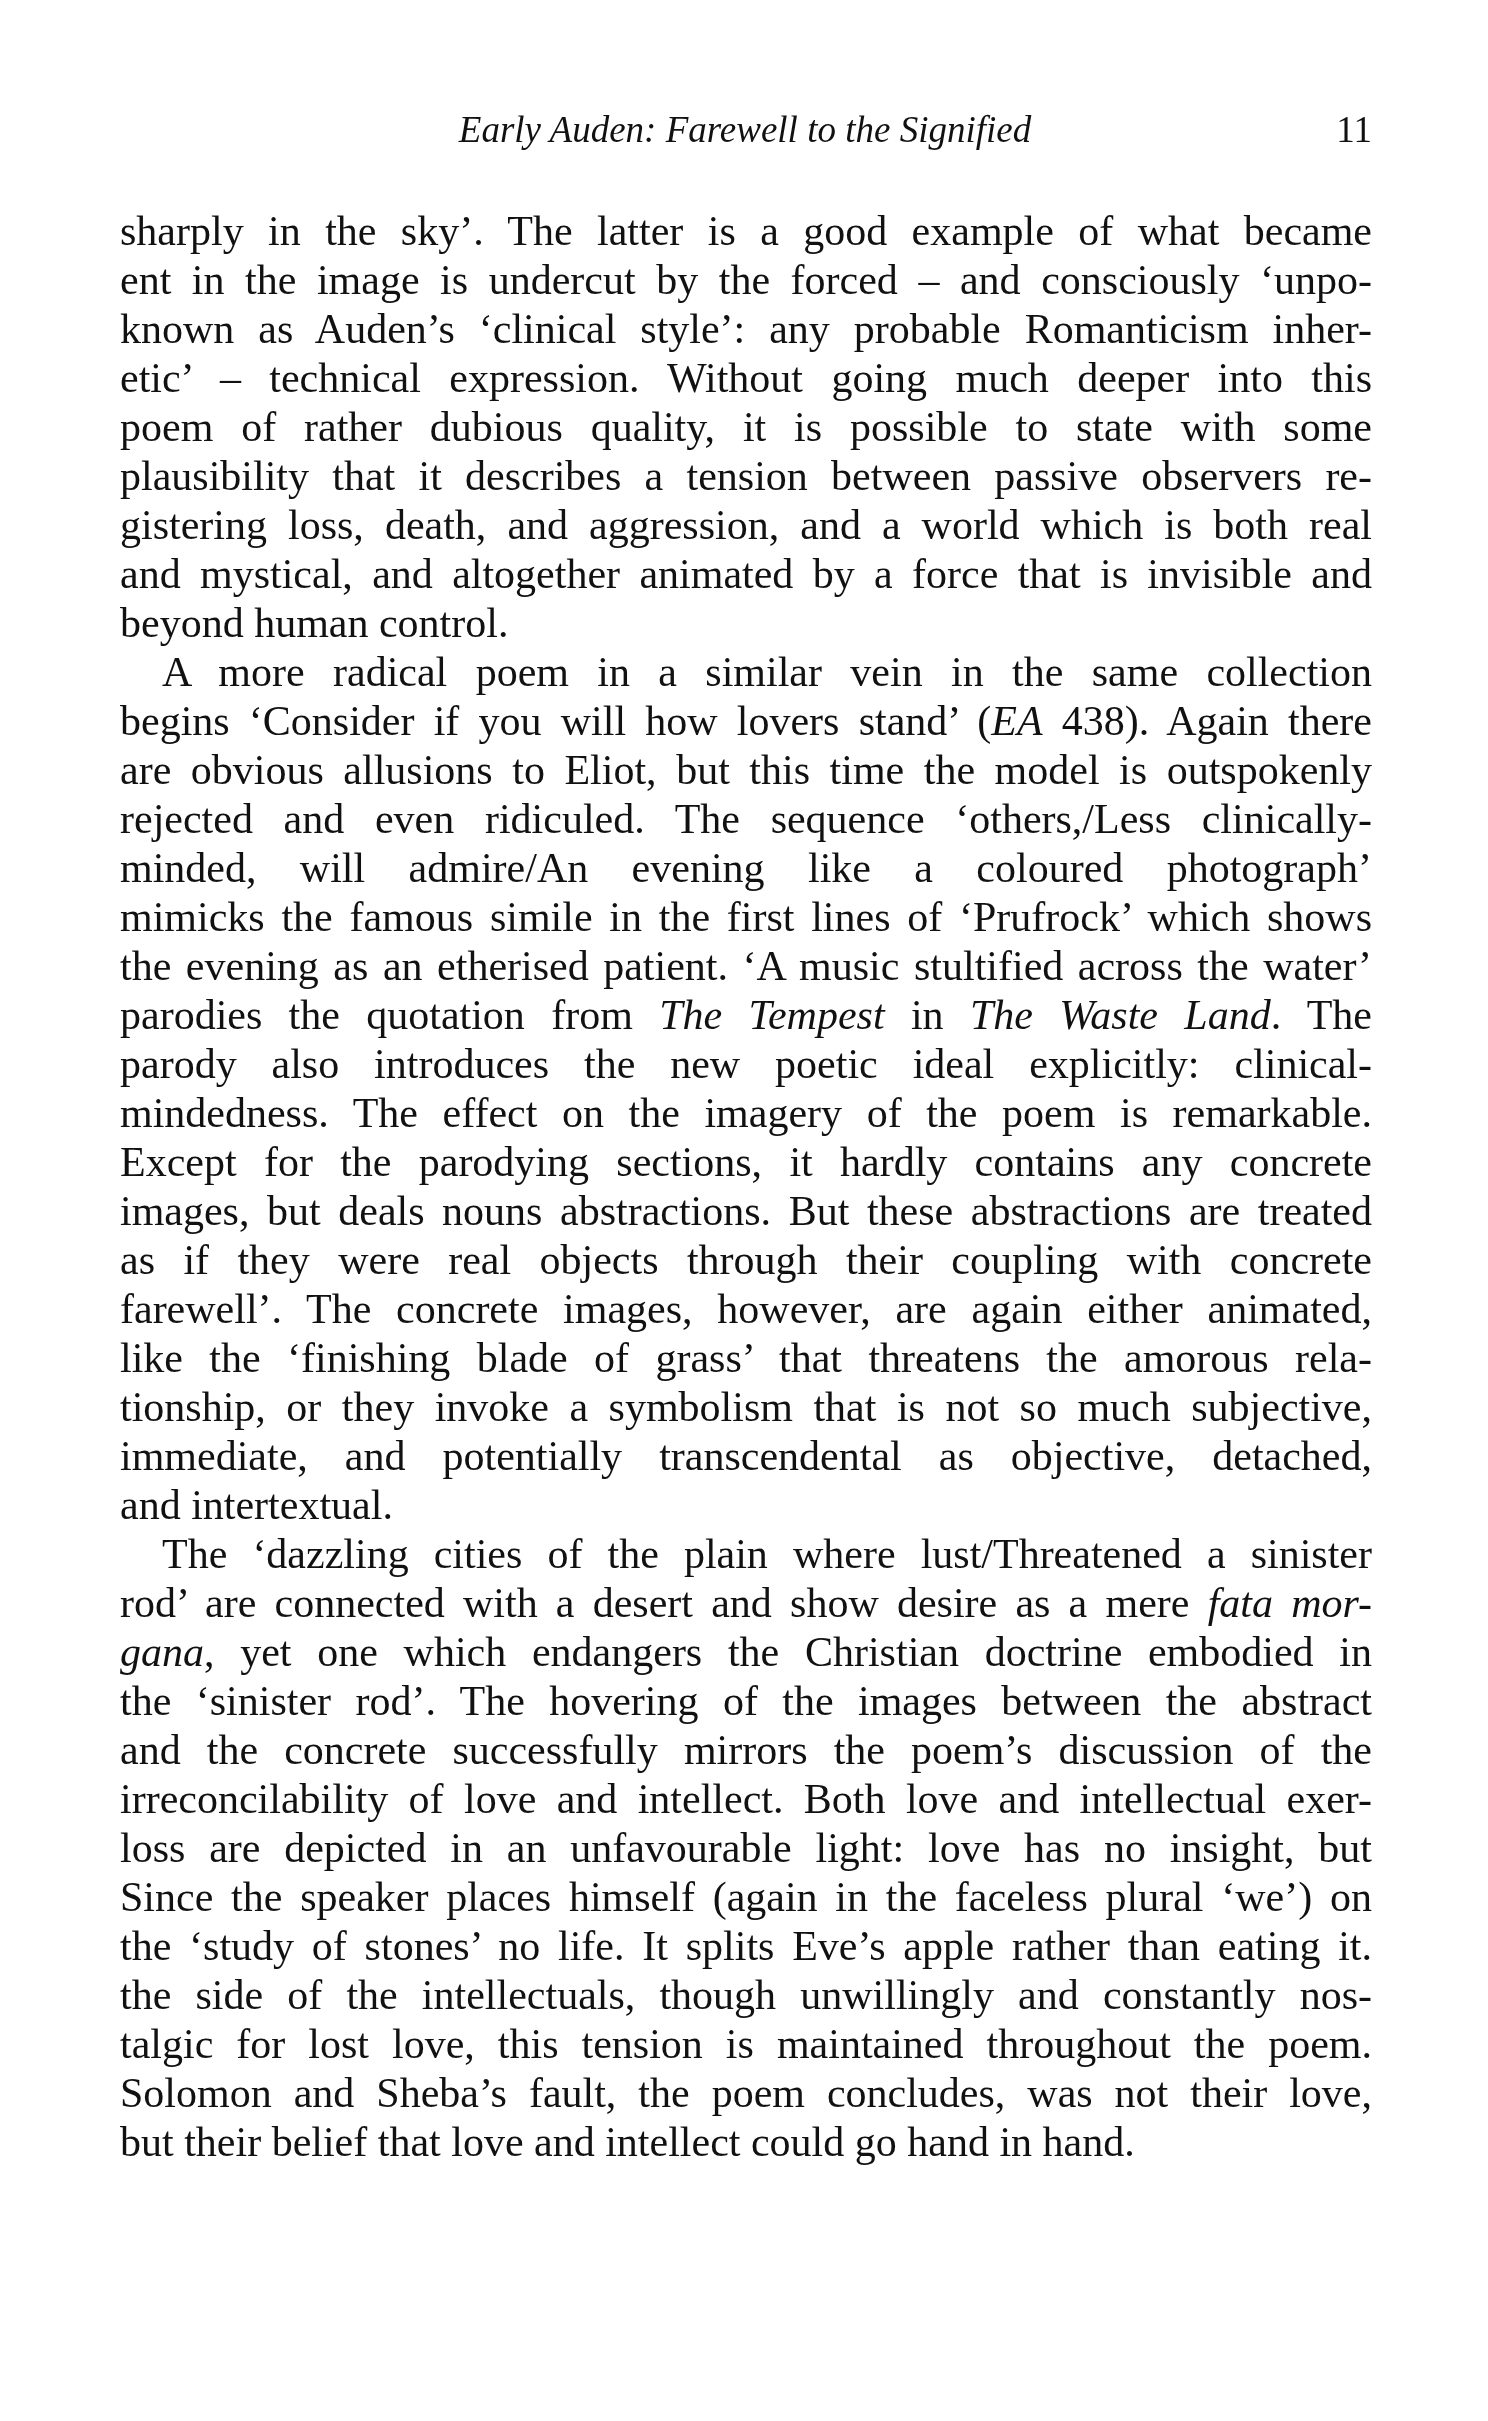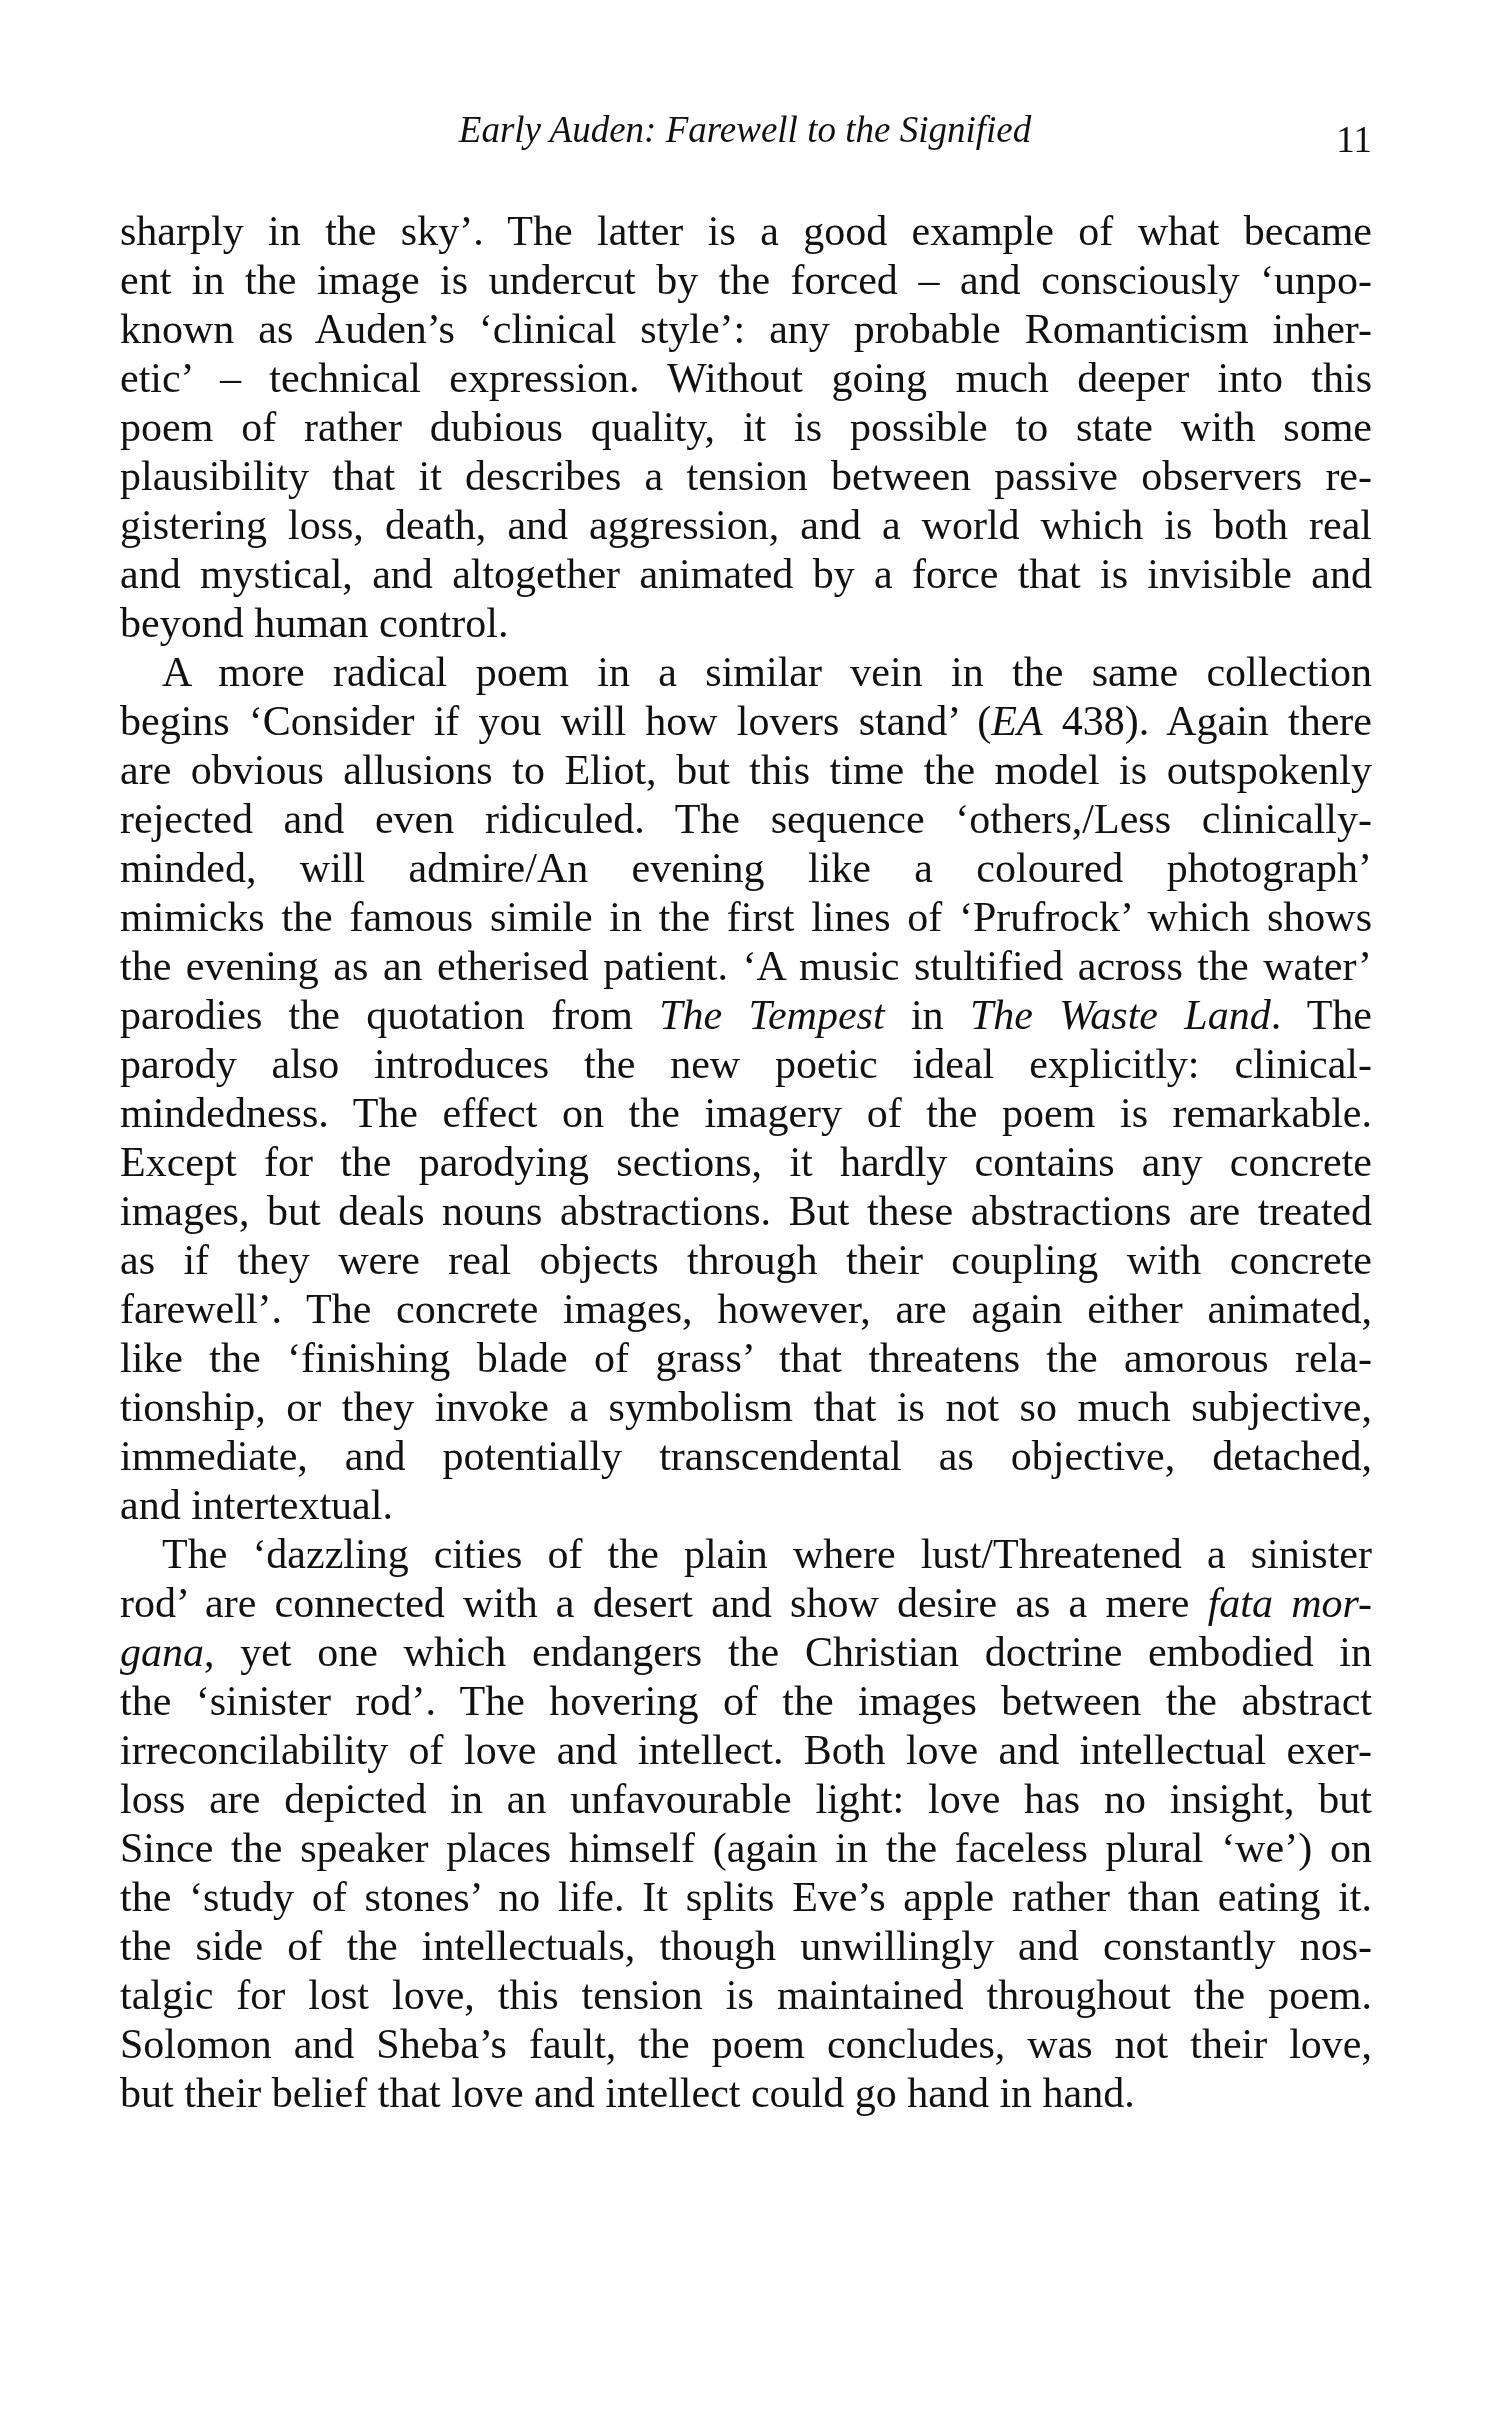--- a/index.html
+++ b/index.html
@@ -1,21 +1,21 @@
 <!DOCTYPE html>
 <html><head>
 <meta charset="utf-8">
 <style>
   html, body { margin: 0; padding: 0; background: #ffffff; }
   body { width: 1488px; height: 2421px; position: relative; overflow: hidden;
          font-family: "Liberation Serif", "DejaVu Serif", serif; color: #111; }
   .running-head { position: absolute; top: 108px; left: 0; width: 1488px; height: 50px; }
   .running-title { position: absolute; left: 120px; width: 1250px; text-align: center;
                    font-style: italic; font-size: 37px; top: 0; }
-  .page-number { position: absolute; right: 116px; top: 10px; font-size: 37px; text-align: right; }
+  .page-number { position: absolute; right: 116px; top: 0; font-size: 37px; text-align: right; }
   .body-text { position: absolute; top: 207px; left: 120px; width: 1252px; }
   .line { display: block; font-size: 42px; line-height: 49px; height: 49px;
           text-align: justify; text-align-last: justify; white-space: nowrap; overflow: visible; }
   .line.last { text-align-last: left; }
   .line.indent { text-indent: 42px; }
   .seg-i { font-style: italic; }
 </style>
 </head>
 <body>
 
@@ -54,20 +54,21 @@
       <span class="line"><span>like the ‘finishing blade of grass’ that threatens the amorous rela-</span></span>
       <span class="line"><span>tionship, or they invoke a symbolism that is not so much subjective,</span></span>
       <span class="line"><span>immediate, and potentially transcendental as objective, detached,</span></span>
       <span class="line last"><span>and intertextual.</span></span>
     </div>
     <div>
       <span class="line indent"><span>The ‘dazzling cities of the plain where lust/Threatened a sinister</span></span>
       <span class="line"><span>rod’ are connected with a desert and show desire as a mere </span><span class="seg-i">fata mor-</span></span>
       <span class="line"><span class="seg-i">gana</span><span>, yet one which endangers the Christian doctrine embodied in</span></span>
       <span class="line"><span>the ‘sinister rod’. The hovering of the images between the abstract</span></span>
+      <span class="line"><span>and the concrete successfully mirrors the poem’s discussion of the</span></span>
       <span class="line"><span>irreconcilability of love and intellect. Both love and intellectual exer-</span></span>
       <span class="line"><span>loss are depicted in an unfavourable light: love has no insight, but</span></span>
       <span class="line"><span>Since the speaker places himself (again in the faceless plural ‘we’) on</span></span>
       <span class="line"><span>the ‘study of stones’ no life. It splits Eve’s apple rather than eating it.</span></span>
       <span class="line"><span>the side of the intellectuals, though unwillingly and constantly nos-</span></span>
       <span class="line"><span>talgic for lost love, this tension is maintained throughout the poem.</span></span>
       <span class="line"><span>Solomon and Sheba’s fault, the poem concludes, was not their love,</span></span>
       <span class="line last"><span>but their belief that love and intellect could go hand in hand.</span></span>
     </div>
   </div>

